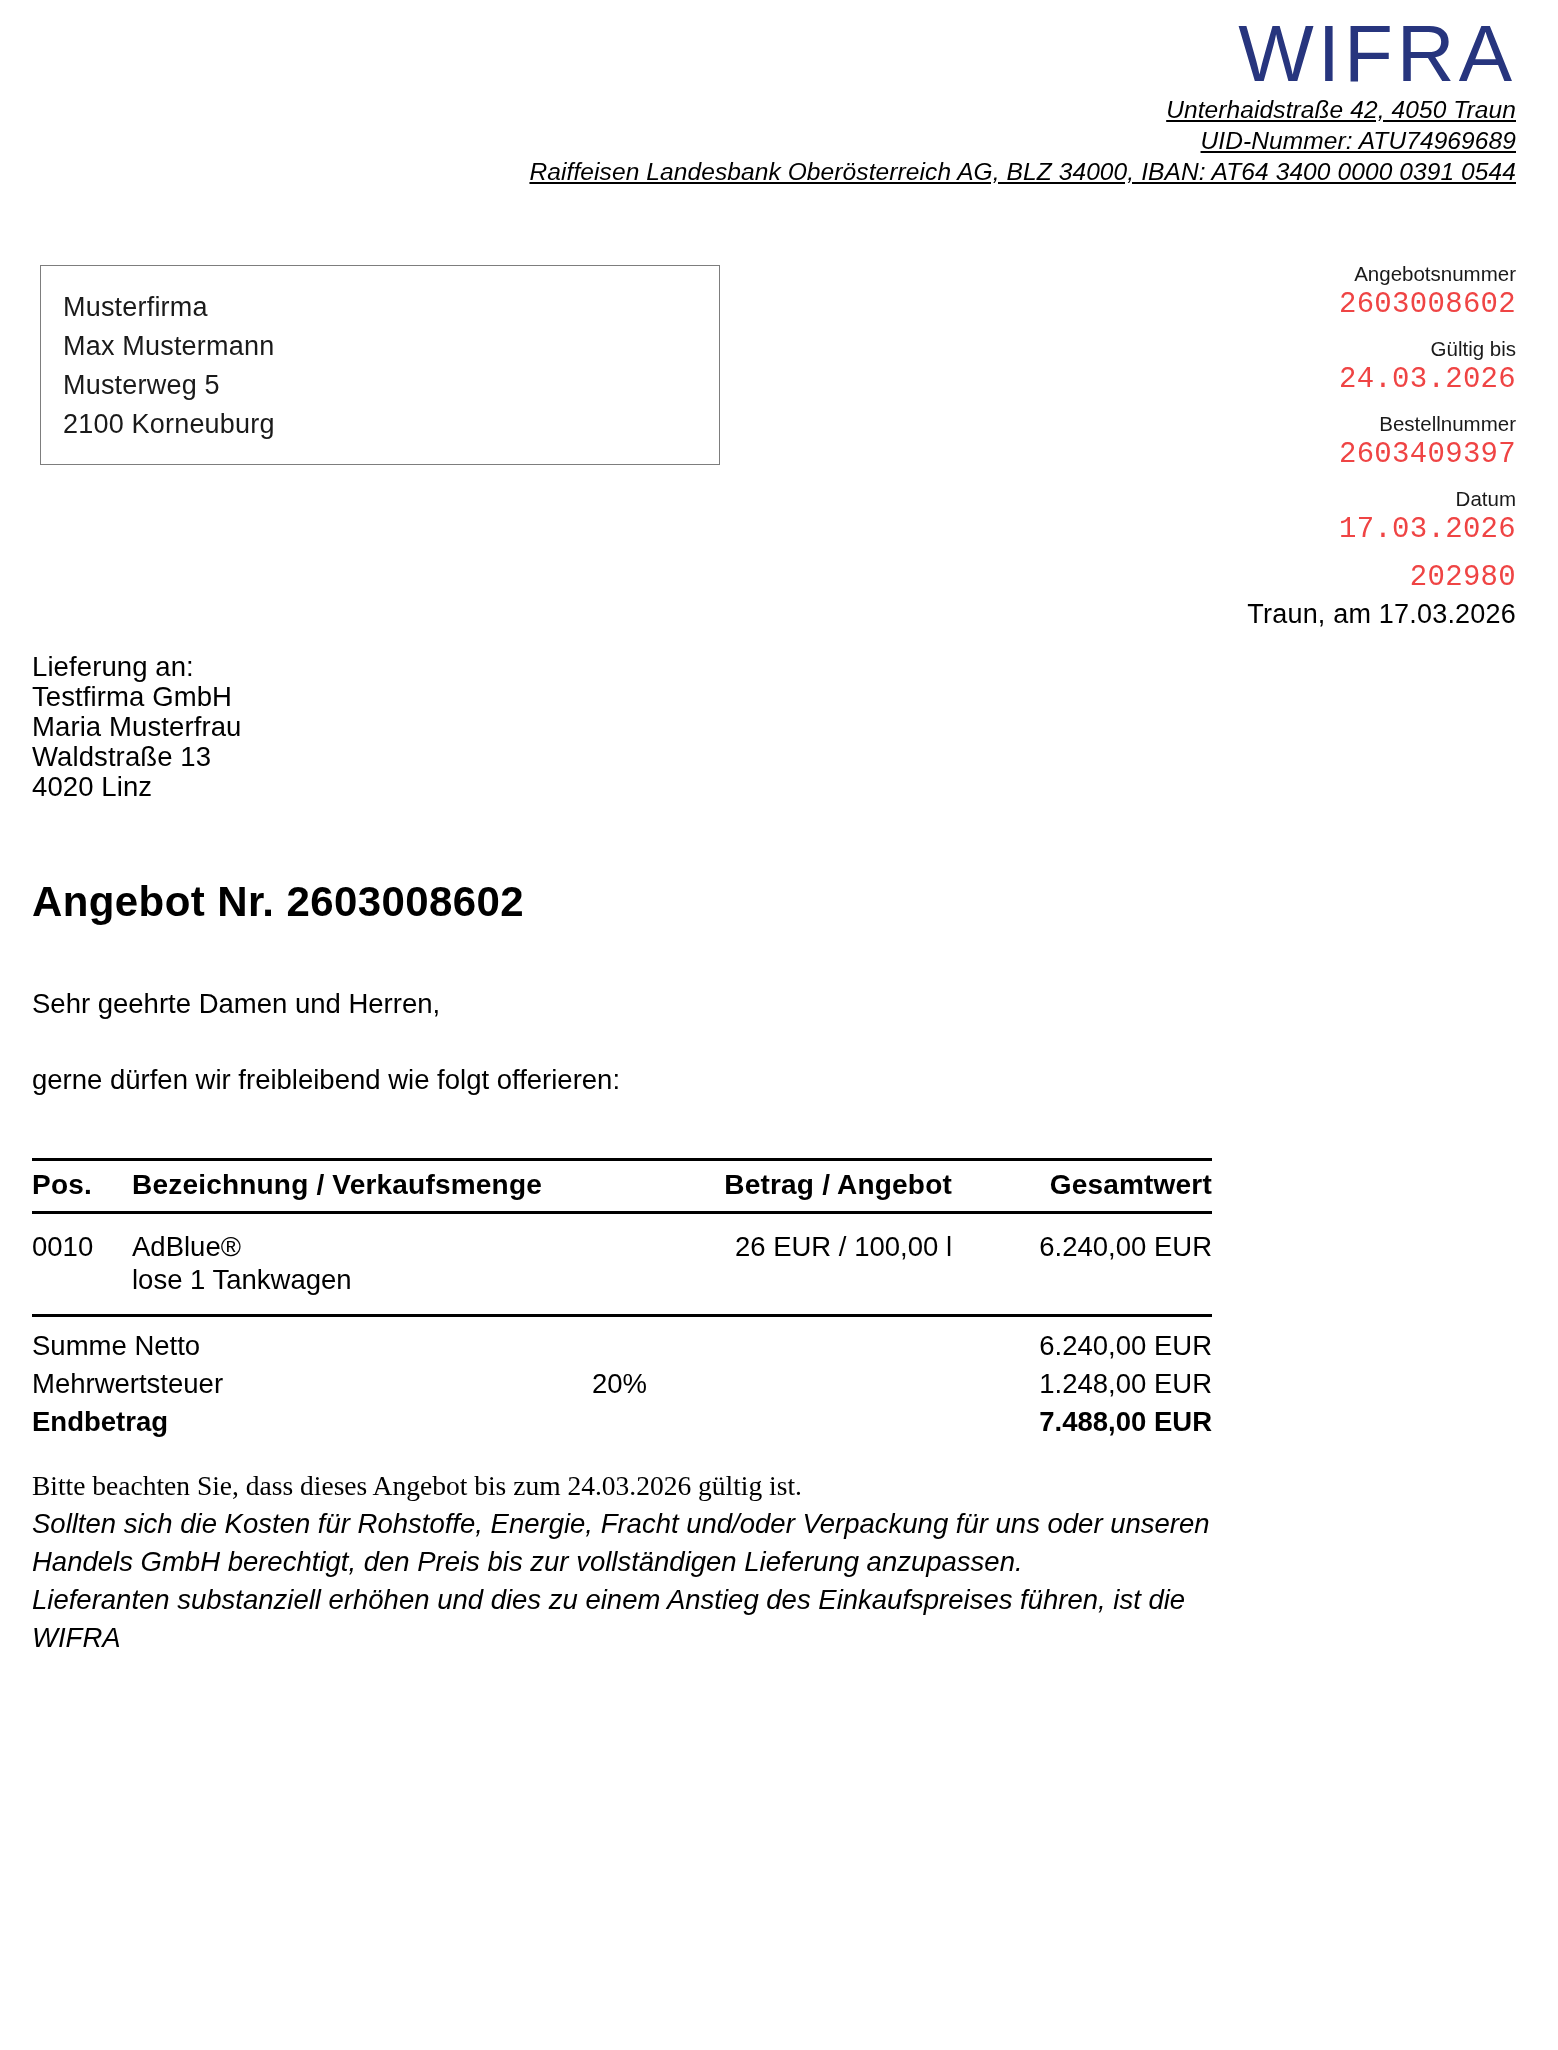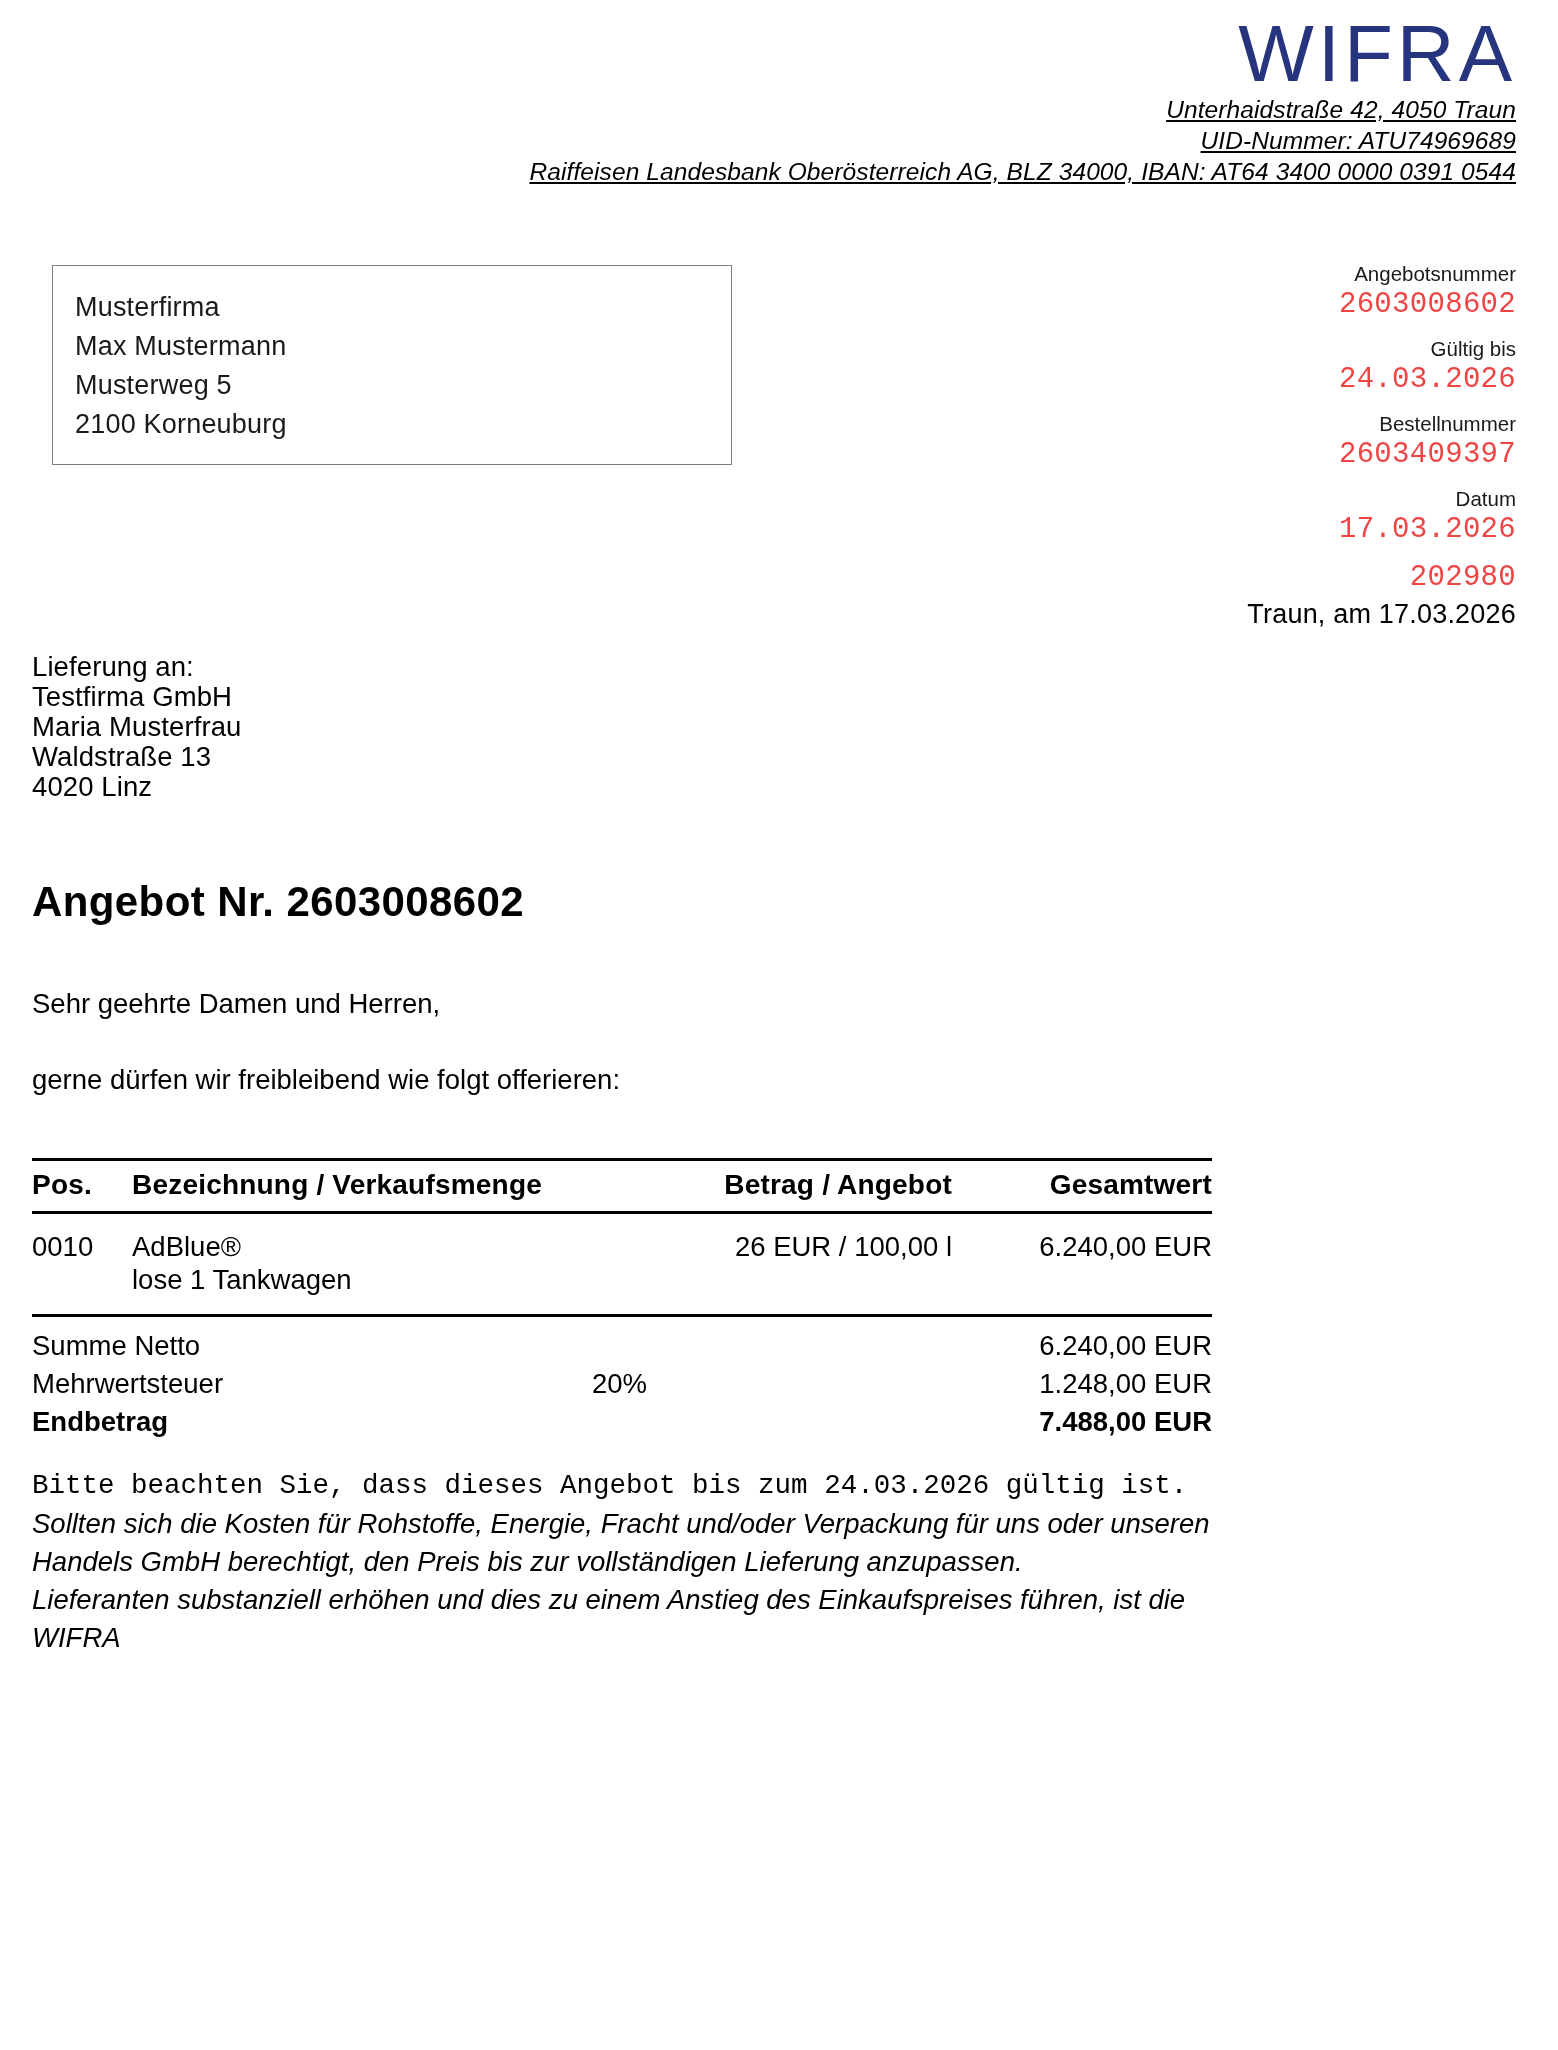--- a/index.html
+++ b/index.html
@@ -56,21 +56,21 @@
   }
 
   
   .addr-meta {
     position: relative;
     margin-top: 78px;
     height: 330px;
   }
   .address-box {
     position: absolute;
-    left: 12px;
+    left: 0;
     top: 0;
     width: 680px;
     height: 200px;
     border: 1px solid #7d7d7d;
     box-sizing: border-box;
     padding: 22px 0 0 22px;
   }
   .address-box div {
     font-size: 27px;
     line-height: 39px;
@@ -194,21 +194,21 @@
   .t-val   { text-align: right; }
   .totals tr.bold td { font-weight: bold; }
 
   
   .notes {
     margin-top: 26px;
     margin-left: -8px;
     width: 1200px;
   }
   .note-plain {
-    font-family: Liberation Mono, monospace;
+    font-family: Liberation Serif, serif;
     font-size: 27.5px;
     line-height: 38px;
   }
   .note-italic {
     font-family: "Liberation Sans Narrow", "Liberation Sans", sans-serif;
     font-style: italic;
     font-size: 27.5px;
     line-height: 38px;
   }
 </style>

